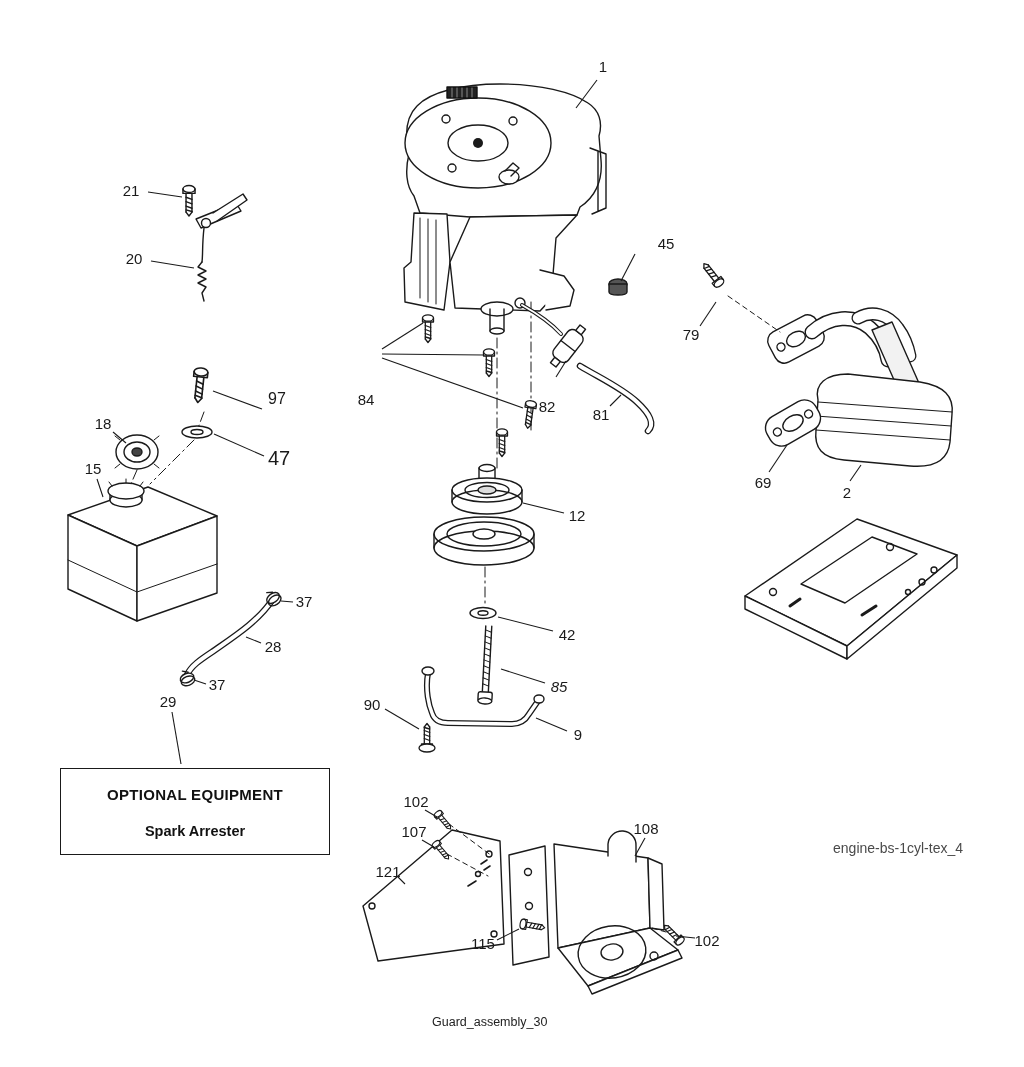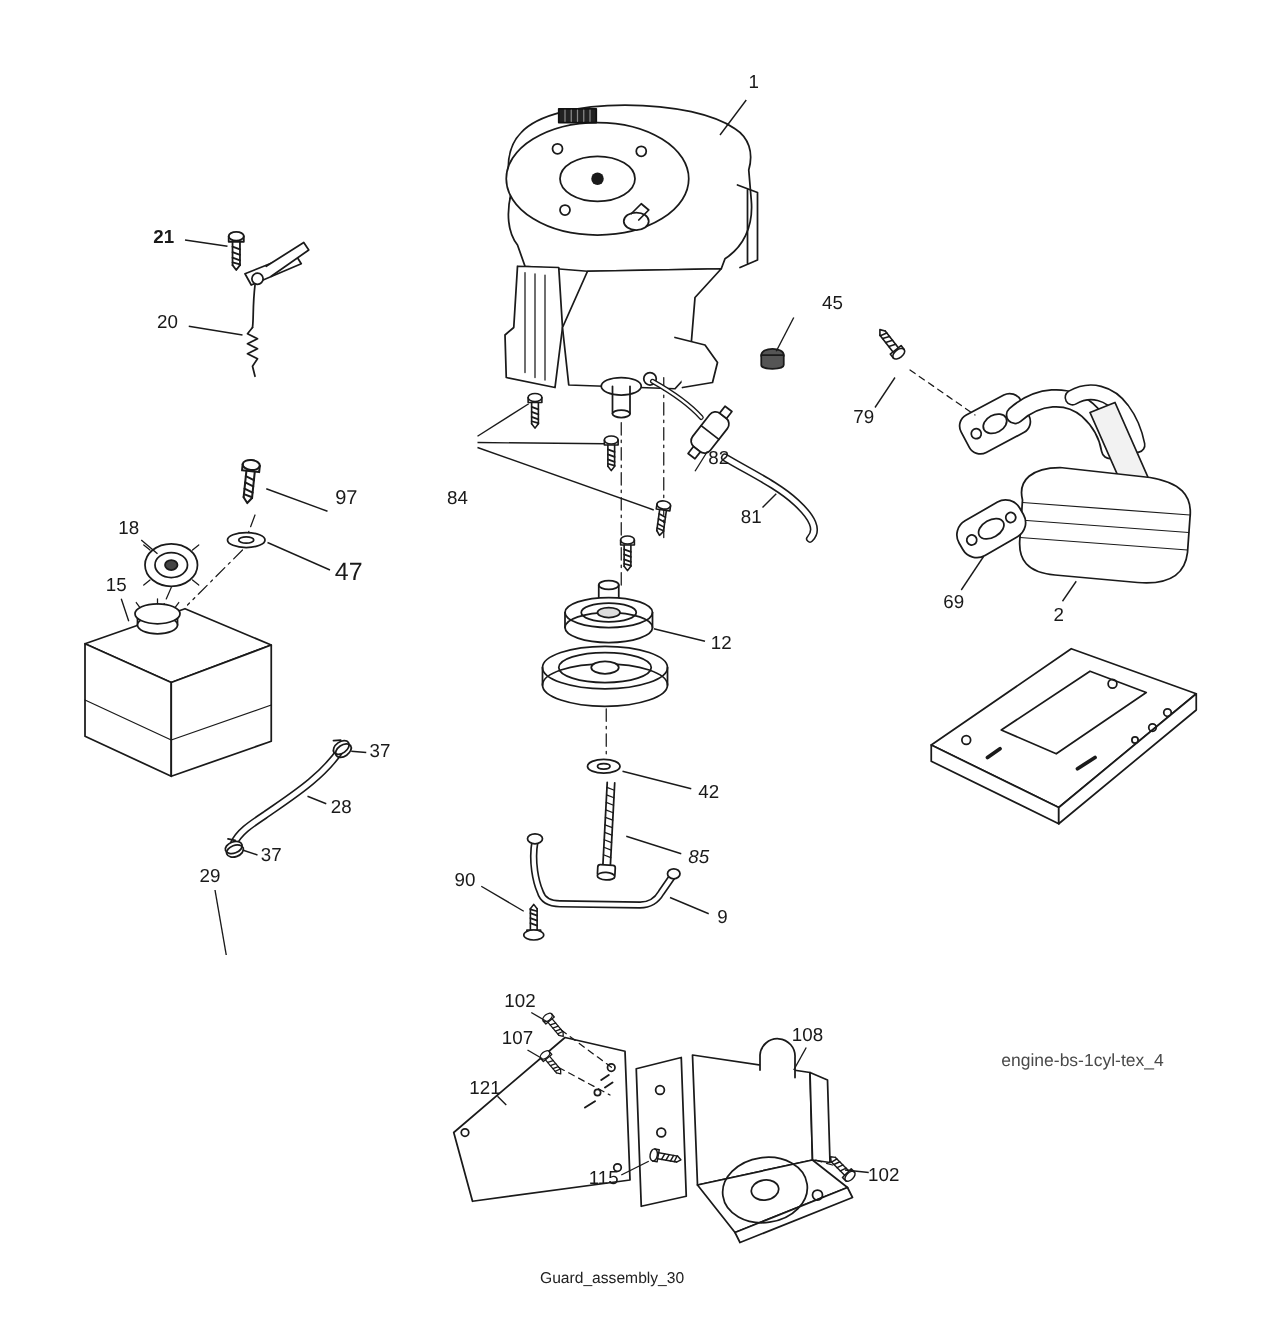--- a/index.html
+++ b/index.html
@@ -9,21 +9,21 @@
   .canvas > svg { position:absolute; left:0; top:0; }
   #leader-layer line { stroke:var(--ink,#1a1a1a); stroke-width:1.1; }
   .callout { position:absolute; transform:translate(-50%,-50%); font-size:15px; color:var(--ink,#111);
              white-space:nowrap; user-select:none; line-height:1; }
   .optional-box { position:absolute; left:60px; top:768px; width:270px; height:87px;
                   border:1.6px solid var(--ink,#111); background:#fff;
                   display:flex; flex-direction:column; align-items:center; justify-content:space-between;
                   padding:17px 8px 15px; text-align:center; }
   .optional-box .t1 { font-size:15px; font-weight:700; letter-spacing:.3px; color:#111; }
   .optional-box .t2 { font-size:14.5px; font-weight:700; color:#111; }
-  .diagram-id { position:absolute; left:801px; top:840px; width:162px; text-align:left;
+  .diagram-id { position:absolute; left:801px; top:840px; width:162px; text-align:right;
                 font-size:14px; color:var(--muted,#4a4a4a); }
   .footer-label { position:absolute; left:432px; top:1015px; width:140px; 
                   font-size:12.5px; color:#222; }
 </style>
 </head>
 <body>
 
 <div class="canvas">
 
   <svg id="art" width="1024" height="1067" viewBox="0 0 1024 1067">
@@ -291,26 +291,26 @@
       <line x1="425" y1="810" x2="437" y2="817"></line>
       <line x1="422" y1="840" x2="434" y2="847"></line>
       <line x1="645" y1="838" x2="635" y2="856"></line>
       <line x1="398" y1="877" x2="405" y2="884"></line>
       <line x1="497" y1="940" x2="519" y2="929"></line>
       <line x1="695" y1="938" x2="676" y2="936"></line>
     </svg>
 
   <div id="callouts">
       <div class="callout" style="left: 603px; top: 66px;">1</div>
-      <div class="callout" style="left: 131px; top: 190px; font-weight: bold;">21</div>
+      <div class="callout" style="left: 131px; top: 190px;">21</div>
       <div class="callout" style="left: 134px; top: 258px;">20</div>
       <div class="callout" style="left: 638px; top: 243px; margin-left: 28px;">45</div>
       <div class="callout" style="left: 691px; top: 334px; text-align: center;">79</div>
       <div class="callout" style="left: 366px; top: 354px; margin-top: 45px;">84</div>
-      <div class="callout" style="left: 547px; top: 367px; margin-left: 28px;">82</div>
+      <div class="callout" style="left: 547px; top: 406px;">82</div>
       <div class="callout" style="left: 601px; top: 414px;">81</div>
       <div class="callout" style="left: 277px; top: 399px; font-size: 16px;">97</div>
       <div class="callout" style="left: 279px; top: 458px; font-size: 20px;">47</div>
       <div class="callout" style="left: 103px; top: 423px;">18</div>
       <div class="callout" style="left: 93px; top: 468px;">15</div>
       <div class="callout" style="left: 763px; top: 482px;">69</div>
       <div class="callout" style="left: 847px; top: 492px;">2</div>
       <div class="callout" style="left: 577px; top: 515px;">12</div>
       <div class="callout" style="left: 304px; top: 601px;">37</div>
       <div class="callout" style="left: 273px; top: 646px;">28</div>
@@ -321,17 +321,21 @@
       <div class="callout" style="left: 372px; top: 704px;">90</div>
       <div class="callout" style="left: 578px; top: 734px;">9</div>
       <div class="callout" style="left: 416px; top: 801px;">102</div>
       <div class="callout" style="left: 414px; top: 831px;">107</div>
       <div class="callout" style="left: 646px; top: 828px;">108</div>
       <div class="callout" style="left: 388px; top: 871px;">121</div>
       <div class="callout" style="left: 483px; top: 943px;">115</div>
       <div class="callout" style="left: 707px; top: 940px;">102</div>
     </div>
 
+  <div class="optional-box">
+    <div class="t1">OPTIONAL EQUIPMENT</div>
+    <div class="t2">Spark Arrester</div>
+  </div>
 
   <div class="diagram-id">engine-bs-1cyl-tex_4</div>
   <div class="footer-label">Guard_assembly_30</div>
 
 </div>
 
 </body></html>

